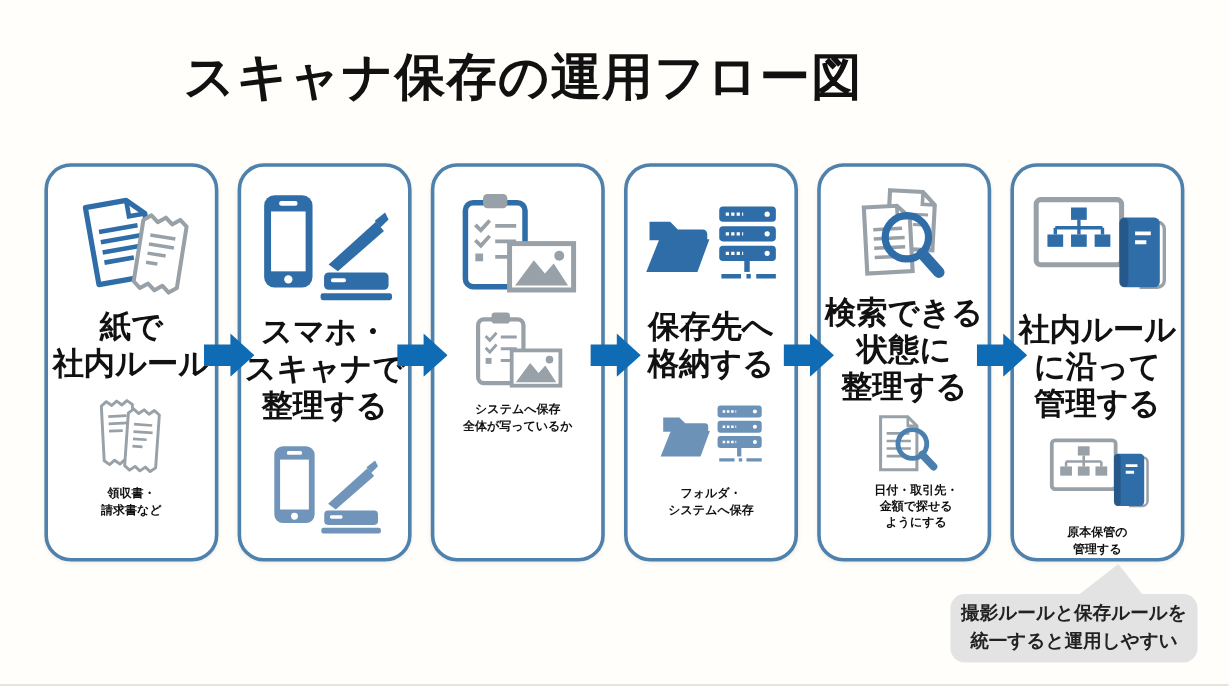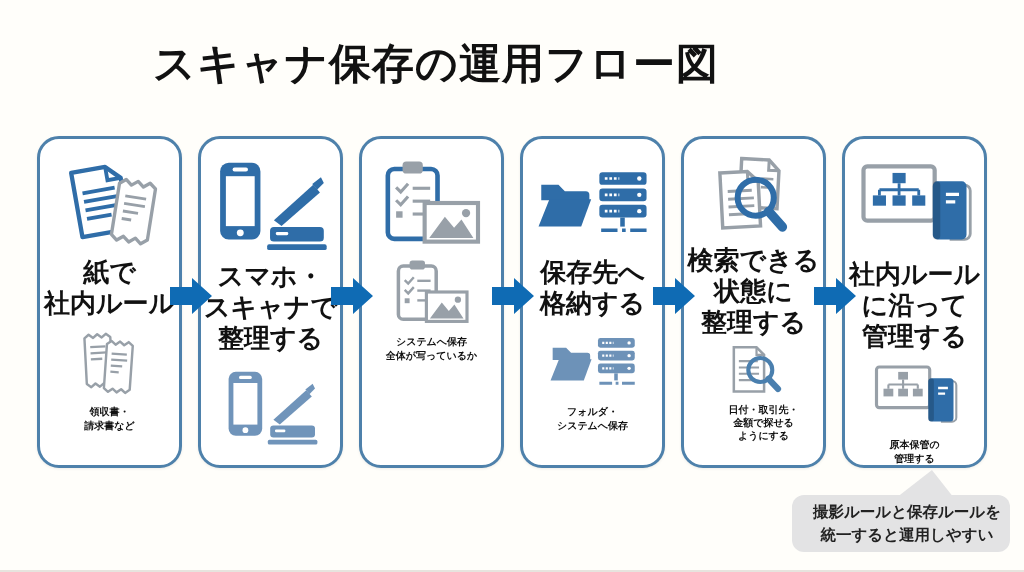--- a/index.html
+++ b/index.html
@@ -23,21 +23,21 @@
   .card.c2 .icon-bottom{width:104px;height:80px;margin-top:12px;}
   .card.c5 .icon-top{height:86px;margin-top:0;}
   .card.c5 .label{margin-top:6px;}
   .card.c5 .icon-bottom{height:58px;margin-top:2px;}
   .card.c5 .sub{margin-top:4px;line-height:1.3;margin-left:20px;}
   .card.c6 .icon-top{height:94px;}
   .arrow{position:absolute;top:278px;width:42px;height:36px;}
   .arrow svg{display:block;width:42px;height:36px;}
   .callout{position:absolute;left:792px;top:495px;width:206px;height:57px;background:#e3e3e4;
     border-radius:12px;display:flex;flex-direction:column;align-items:center;justify-content:center;
-    font-size:15.5px;font-weight:700;color:#222;line-height:1.45;text-align:center;z-index:2;padding-left:12px;}
+    font-size:15.5px;font-weight:700;color:#222;line-height:1.45;text-align:center;z-index:2;}
   .callout-tail{position:absolute;left:896px;top:470px;width:58px;height:28px;background:#e3e3e4;
     -webkit-clip-path:polygon(62% 0,100% 100%,0 100%);clip-path:polygon(62% 0,100% 100%,0 100%);z-index:1;}
   .baseline{position:absolute;left:0;bottom:0;width:1024px;height:2px;background:#ddd9d1;opacity:.7;}
 </style>
 </head>
 <body>
 
 <div id="stage">
 
   <h1 class="page-title">スキャナ保存の運用フロー図</h1>

